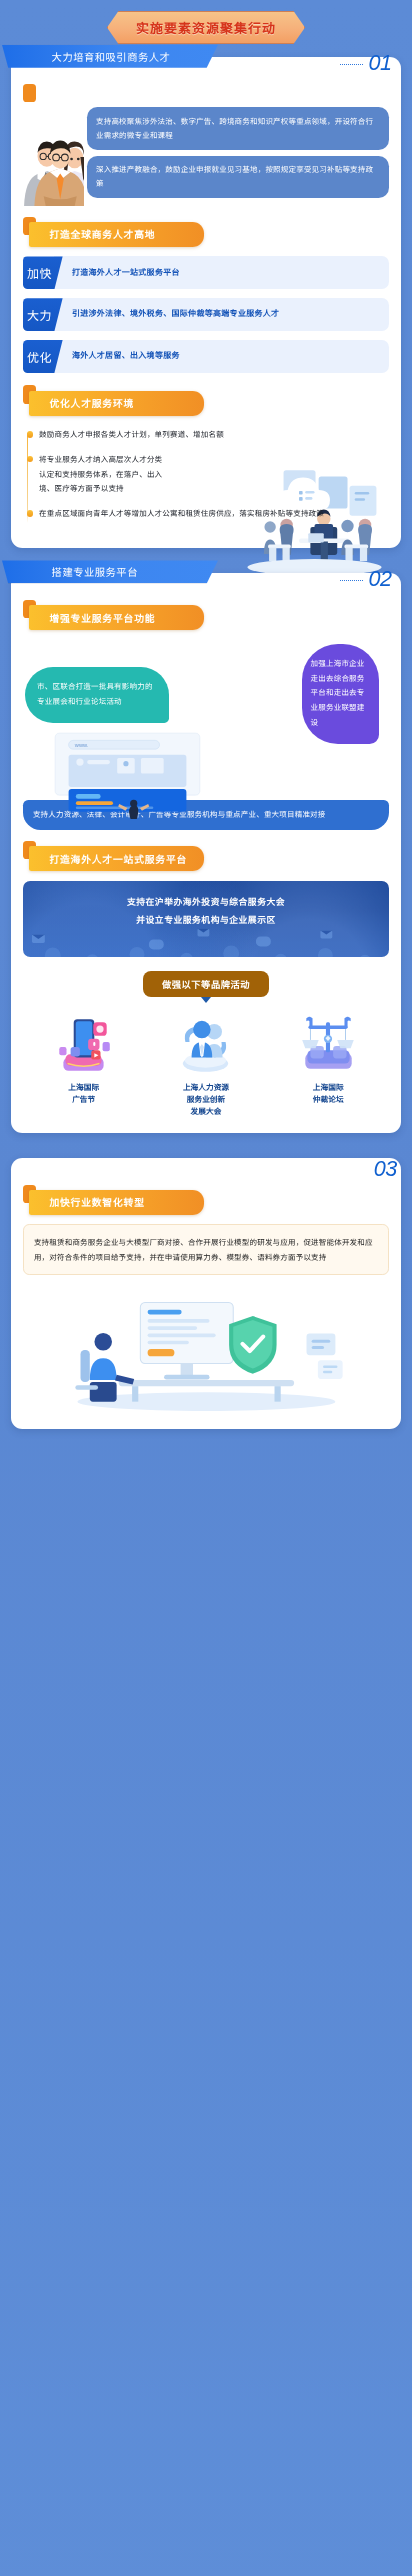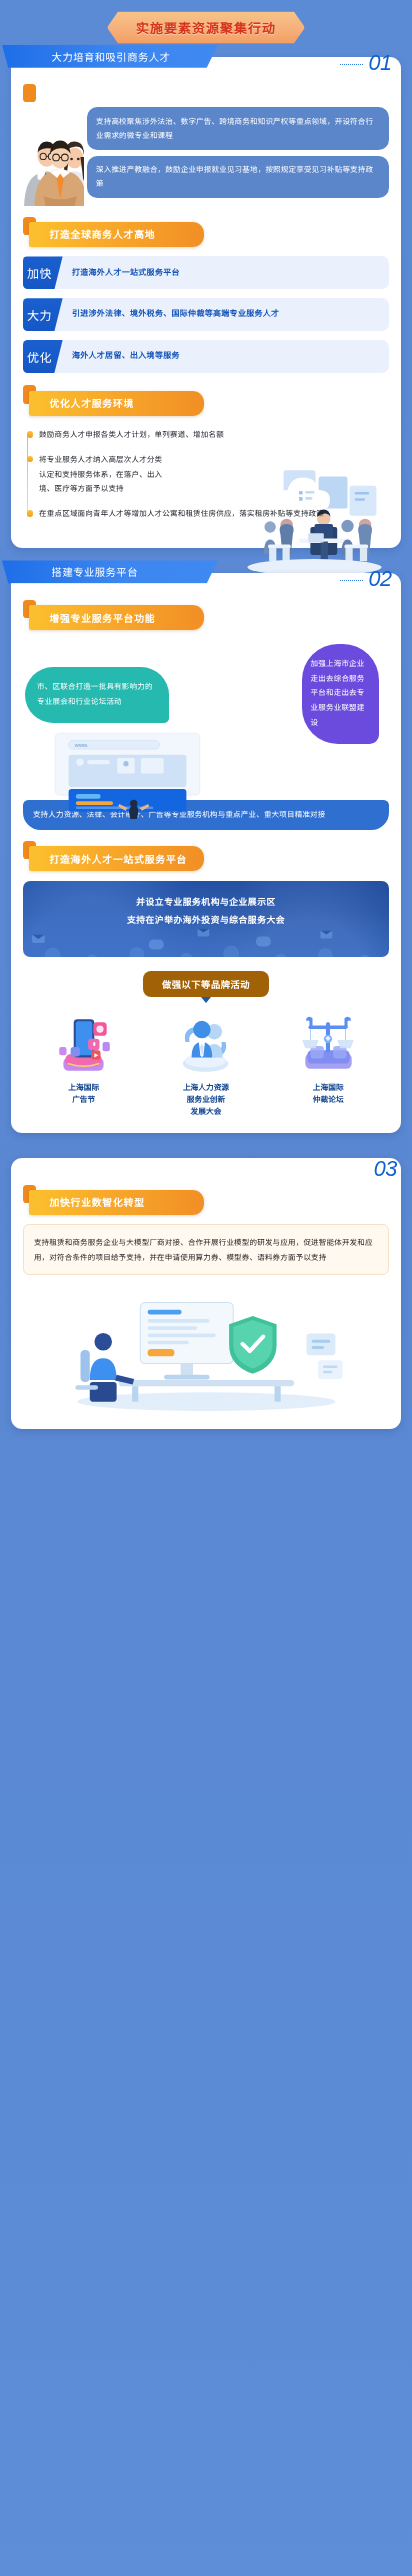--- a/index.html
+++ b/index.html
@@ -429,22 +429,22 @@
             <rect x="352" y="96" width="24" height="16" rx="3"></rect>
               <path d="M352 96l12 8 12-8z" fill="#123f92"></path>
             <rect x="600" y="100" width="24" height="16" rx="3"></rect>
               <path d="M600 100l12 8 12-8z" fill="#123f92"></path>
             <rect x="254" y="118" width="30" height="20" rx="9"></rect>
             <rect x="470" y="112" width="30" height="20" rx="9"></rect>
             <rect x="112" y="186" width="28" height="18" rx="8"></rect>
             <rect x="560" y="190" width="26" height="16" rx="7"></rect>
           </g>
         </svg>
+        <div class="nb-line">支持在沪举办海外投资与综合服务大会</div>
         <div class="nb-line">并设立专业服务机构与企业展示区</div>
-        <div class="nb-line">支持在沪举办海外投资与综合服务大会</div>
       </div>
 
       <div class="brand-head">
         <div class="brand-bubble">做强以下等品牌活动</div>
       </div>
 
       <div class="brands">
         <div class="brand">
           <div class="bicon">
             <svg width="67" height="67" viewBox="0 0 130 130">

